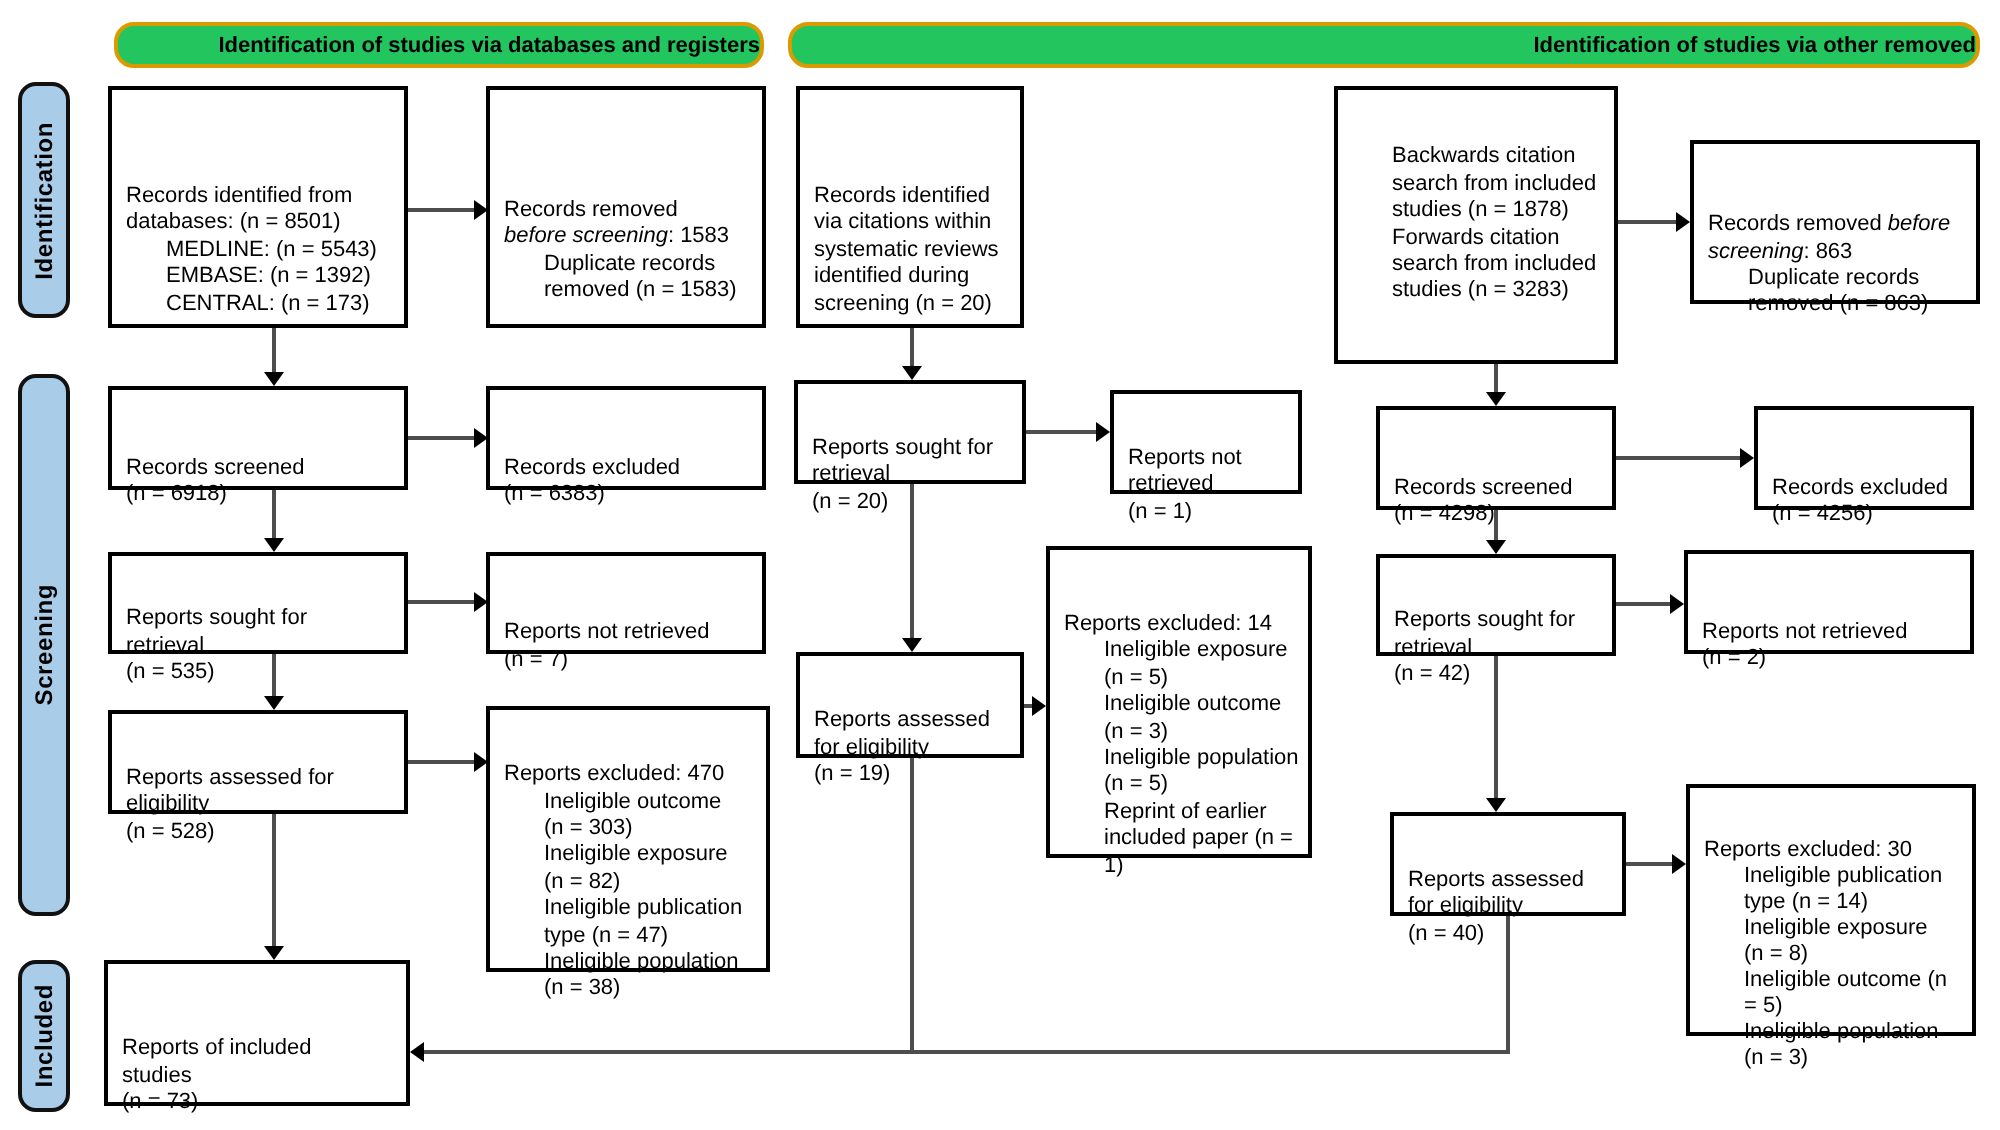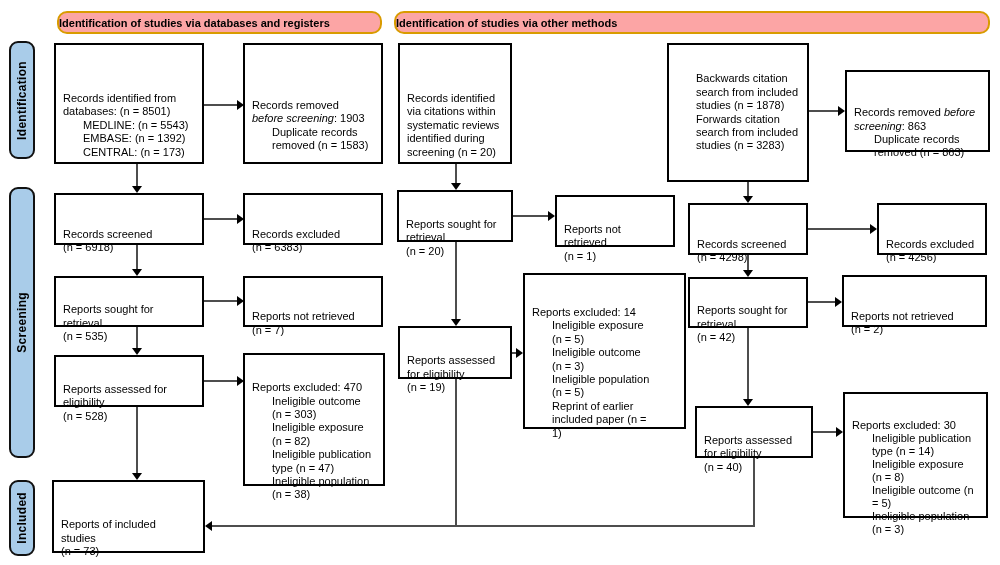--- a/index.html
+++ b/index.html
@@ -1,20 +1,20 @@
 <!DOCTYPE html>
 <html><head>
 <meta charset="utf-8">
 <style>
   html,body{margin:0;padding:0;background:#fff;}
   #canvas{position:relative;width:1000px;height:565px;background:#fff;
           font-family:"Liberation Sans","DejaVu Sans",sans-serif;color:#000;overflow:hidden;}
 
-  .hdr{position:absolute;background:#fca5a5;border:2px solid #D99B00;border-radius:10px;
-       display:flex;align-items:center;justify-content:flex-start;font-weight:bold;font-size:11px;
+  .hdr{position:absolute;background:#22c55e;border:2px solid #D99B00;border-radius:10px;
+       display:flex;align-items:center;justify-content:flex-end;font-weight:bold;font-size:11px;
        box-sizing:border-box;text-align:center;}
 
   .side{position:absolute;background:#A9CCE9;border:2px solid #111;border-radius:9px;
         display:flex;align-items:center;justify-content:center;box-sizing:border-box;}
   .side span{writing-mode:vertical-rl;transform:rotate(180deg);font-weight:bold;font-size:12px;
              letter-spacing:0.3px;}
 
   .box{position:absolute;background:#fff;border:2px solid #000;box-sizing:border-box;
        display:flex;flex-direction:column;justify-content:center;
        padding:3px 3px 3px 7px;font-size:11px;line-height:13.4px;}
@@ -33,21 +33,21 @@
 </style>
 </head>
 <body>
 
 <div id="canvas">
 
   <div class="hdr" style="left:57px;top:11px;width:325px;height:23px">
     <span>Identification of studies via databases and registers</span>
   </div>
   <div class="hdr" style="left:394px;top:11px;width:596px;height:23px">
-    <span>Identification of studies via other methods</span>
+    <span>Identification of studies via other removed</span>
   </div>
 
   <div class="side" style="left:9px;top:41px;width:26px;height:118px">
     <span>Identification</span>
   </div>
   <div class="side" style="left:9px;top:187px;width:26px;height:271px">
     <span>Screening</span>
   </div>
   <div class="side" style="left:9px;top:480px;width:26px;height:76px">
     <span>Included</span>
@@ -56,21 +56,21 @@
   <div class="box" style="left:54px;top:43px;width:150px;height:121px">
     <div class="t">Records identified from
 databases: (n = 8501)</div>
     <div class="sub">MEDLINE: (n = 5543)</div>
     <div class="sub">EMBASE: (n = 1392)</div>
     <div class="sub">CENTRAL: (n = 173)</div>
   </div>
 
   <div class="box" style="left:243px;top:43px;width:140px;height:121px">
     <div class="t"><span>Records removed
-</span><span class="it">before screening</span><span>: 1903</span></div>
+</span><span class="it">before screening</span><span>: 1583</span></div>
     <div class="sub">Duplicate records
 removed (n = 1583)</div>
   </div>
 
   <div class="box" style="left:54px;top:193px;width:150px;height:52px">
     <div class="t">Records screened
 (n = 6918)</div>
   </div>
   <div class="box" style="left:243px;top:193px;width:140px;height:52px">
     <div class="t">Records excluded
@@ -115,31 +115,31 @@
 via citations within
 systematic reviews
 identified during
 screening (n = 20)</div>
   </div>
   <div class="box" style="left:397px;top:190px;width:116px;height:52px">
     <div class="t">Reports sought for
 retrieval
 (n = 20)</div>
   </div>
-  <div class="box" style="left:555px;top:195px;width:120px;height:52px">
+  <div class="box" style="left:555px;top:195px;width:96px;height:52px">
     <div class="t">Reports not
 retrieved
 (n = 1)</div>
   </div>
   <div class="box" style="left:398px;top:326px;width:114px;height:53px">
     <div class="t">Reports assessed
 for eligibility
 (n = 19)</div>
   </div>
-  <div class="box" style="left:523px;top:273px;width:163px;height:156px">
+  <div class="box" style="left:523px;top:273px;width:133px;height:156px">
     <div class="t">Reports excluded: 14</div>
     <div class="sub">Ineligible exposure
 (n = 5)</div>
     <div class="sub">Ineligible outcome
 (n = 3)</div>
     <div class="sub">Ineligible population
 (n = 5)</div>
     <div class="sub">Reprint of earlier
 included paper (n =
 1)</div>

